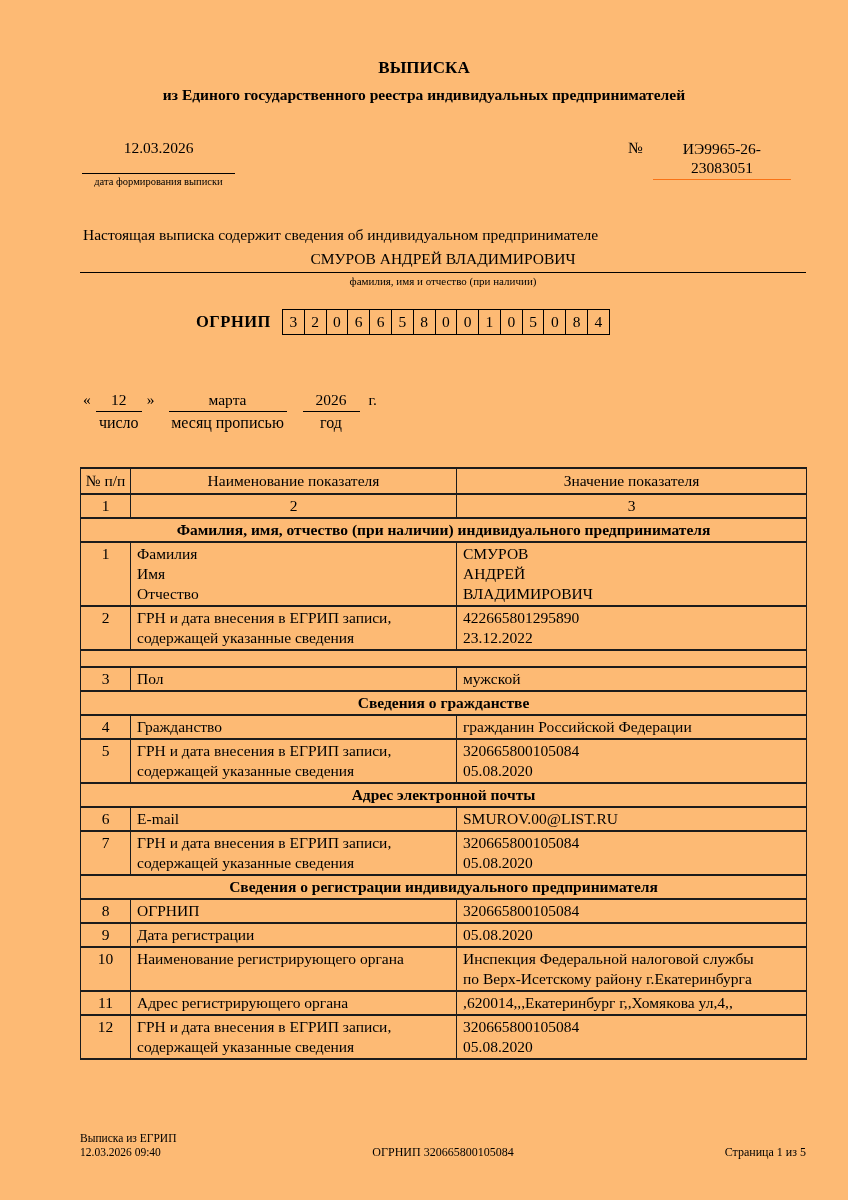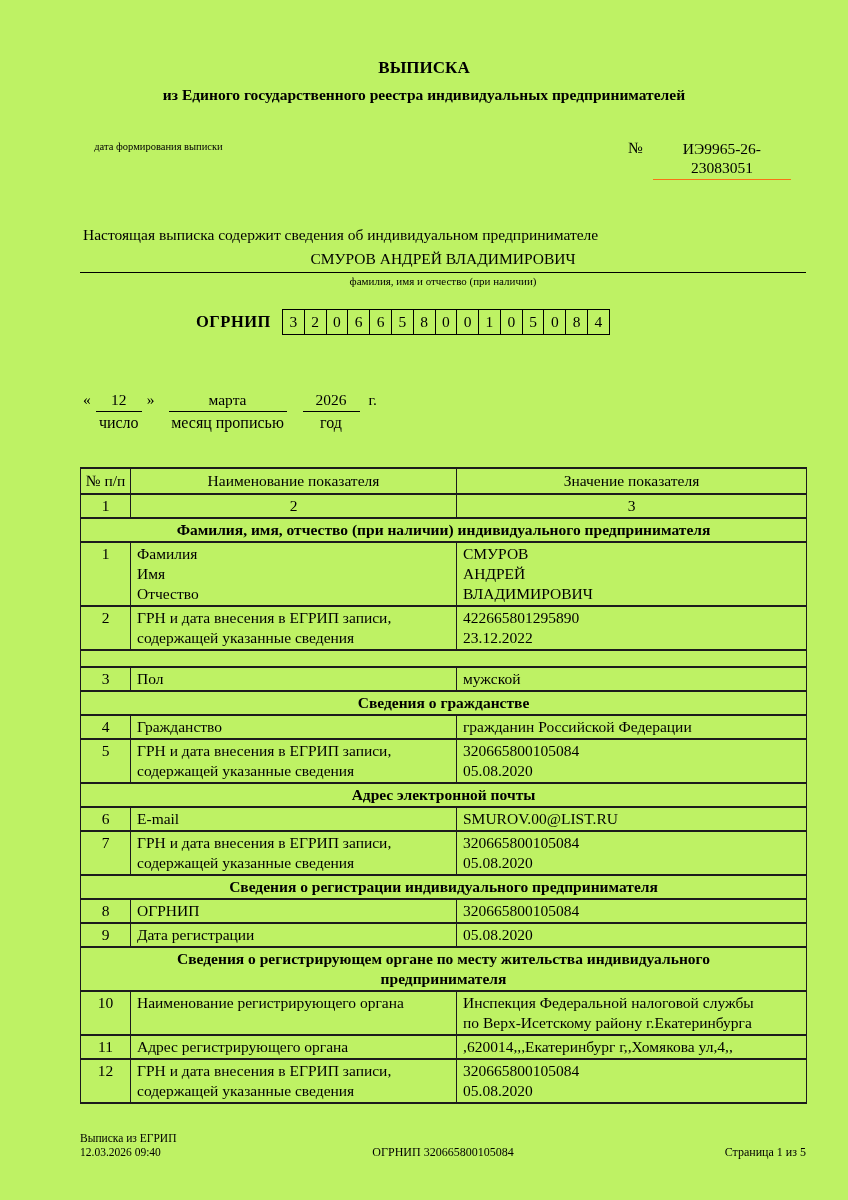--- a/index.html
+++ b/index.html
@@ -1,21 +1,21 @@
 <!DOCTYPE html>
 <html><head>
 <meta charset="utf-8">
 <style>
   * { box-sizing: border-box; }
   html, body { margin: 0; padding: 0; background: #ffffff; }
   .page {
     position: relative;
     width: 848px;
     height: 1200px;
-    background: #bef264;
+    background: #fdba74;
     color: #000000;
     font-family: "Liberation Serif", "DejaVu Serif", serif;
     overflow: hidden;
   }
   .title {
     position: absolute; top: 58px; left: 0; width: 100%;
     text-align: center; font-weight: bold; font-size: 17px;
   }
   .subtitle {
     position: absolute; top: 86px; left: 0; width: 100%;
@@ -102,20 +102,21 @@
 </style>
 </head>
 <body>
 
 <div class="page">
 
   <div class="title">ВЫПИСКА</div>
   <div class="subtitle">из Единого государственного реестра индивидуальных предпринимателей</div>
 
   <div class="fdate-block">
+    <div class="fdate-value">12.03.2026</div>
     <div class="fdate-caption">дата формирования выписки</div>
   </div>
 
   <div class="number-block">
     <span class="number-sign">№</span>
     <div class="number-value">
       <div>ИЭ9965-26-</div>
       <div>23083051</div>
     </div>
   </div>
@@ -247,24 +248,20 @@
       <tr>
         <td class="cell-num">8</td>
         <td class="pre">ОГРНИП</td>
         <td class="pre">320665800105084</td>
       </tr>
       <tr>
         <td class="cell-num">9</td>
         <td class="pre">Дата регистрации</td>
         <td class="pre">05.08.2020</td>
       </tr>
-      <tr class="section-row">
-        <td colspan="3">Сведения о регистрирующем органе по месту жительства индивидуального
-предпринимателя</td>
-      </tr>
       <tr>
         <td class="cell-num">10</td>
         <td class="pre">Наименование регистрирующего органа</td>
         <td class="pre">Инспекция Федеральной налоговой службы
 по Верх-Исетскому району г.Екатеринбурга</td>
       </tr>
       <tr>
         <td class="cell-num">11</td>
         <td class="pre">Адрес регистрирующего органа</td>
         <td class="pre">,620014,,,Екатеринбург г,,Хомякова ул,4,,</td>

